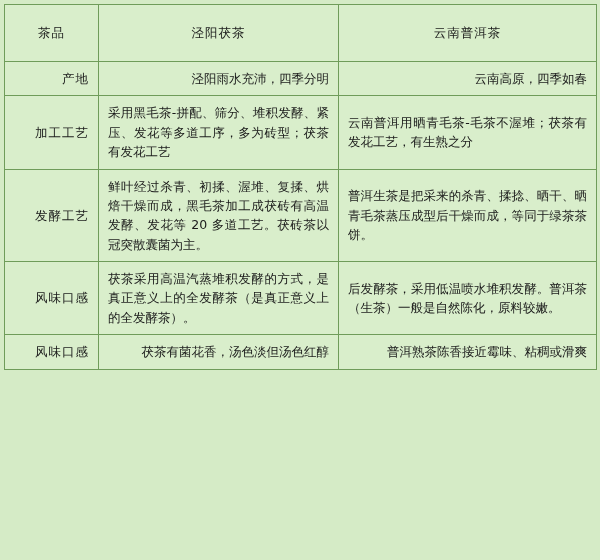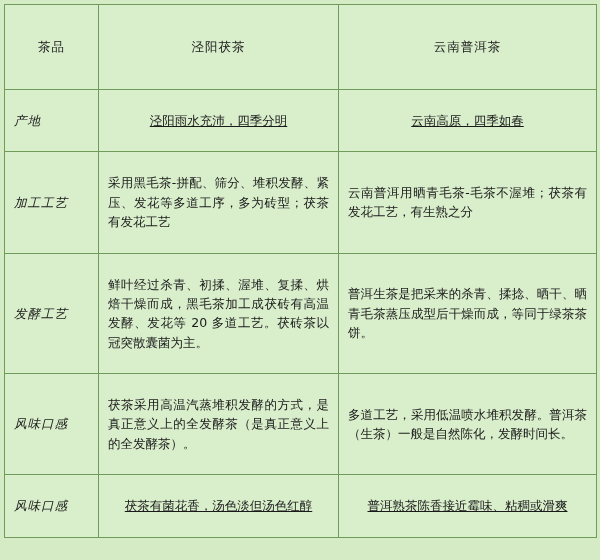--- a/index.html
+++ b/index.html
@@ -22,50 +22,48 @@
   }
   table.compare {
     width: 592px;
     border-collapse: collapse;
     table-layout: fixed;
     background: #d9eecb;
   }
   table.compare td {
     border: 1px solid #6f9c5a;
     vertical-align: middle;
-    padding: 21px 9px;
+    padding: 7px 9px;
     font-size: 12.5px;
     line-height: 1.55;
     color: #1a1a1a;
     background: #d9eecb;
   }
   col.c0 { width: 94px; }
   col.c1 { width: 240px; }
   col.c2 { width: 258px; }
 
   td.rowhead {
-    text-align: left;
+    text-align: right;
     font-size: 13px;
     letter-spacing: 1px;
-    font-style: italic;
   }
   td.headcell {
     text-align: center;
     font-size: 13.5px;
     letter-spacing: 1px;
     padding-top: 12px;
     padding-bottom: 12px;
   }
   td.body-cell {
     text-align: justify;
     text-justify: inter-ideograph;
   }
   td.center-cell {
-    text-align: center;
-    text-decoration: underline;
+    text-align: right;
   }
   .row-header td { height: 42px; }
 </style>
 </head>
 <body>
 
 <div class="sheet">
   <table class="compare">
     <colgroup>
       <col class="c0">
@@ -94,21 +92,21 @@
 
       <tr>
         <td class="rowhead">发酵工艺</td>
         <td class="body-cell">鲜叶经过杀青、初揉、渥堆、复揉、烘焙干燥而成，黑毛茶加工成茯砖有高温发酵、发花等 20 多道工艺。茯砖茶以冠突散囊菌为主。</td>
         <td class="body-cell">普洱生茶是把采来的杀青、揉捻、晒干、晒青毛茶蒸压成型后干燥而成，等同于绿茶茶饼。</td>
       </tr>
 
       <tr>
         <td class="rowhead">风味口感</td>
         <td class="body-cell">茯茶采用高温汽蒸堆积发酵的方式，是真正意义上的全发酵茶（是真正意义上的全发酵茶）。</td>
-        <td class="body-cell">多道工艺，采用低温喷水堆积发酵。普洱茶（生茶）一般是自然陈化，发酵时间长。</td>
+        <td class="body-cell">后发酵茶，采用低温喷水堆积发酵。普洱茶（生茶）一般是自然陈化，原料较嫩。</td>
       </tr>
 
       <tr>
         <td class="rowhead">风味口感</td>
         <td class="center-cell">茯茶有菌花香，汤色淡但汤色红醇</td>
         <td class="center-cell">普洱熟茶陈香接近霉味、粘稠或滑爽</td>
       </tr>
     </tbody>
   </table>
 </div>

